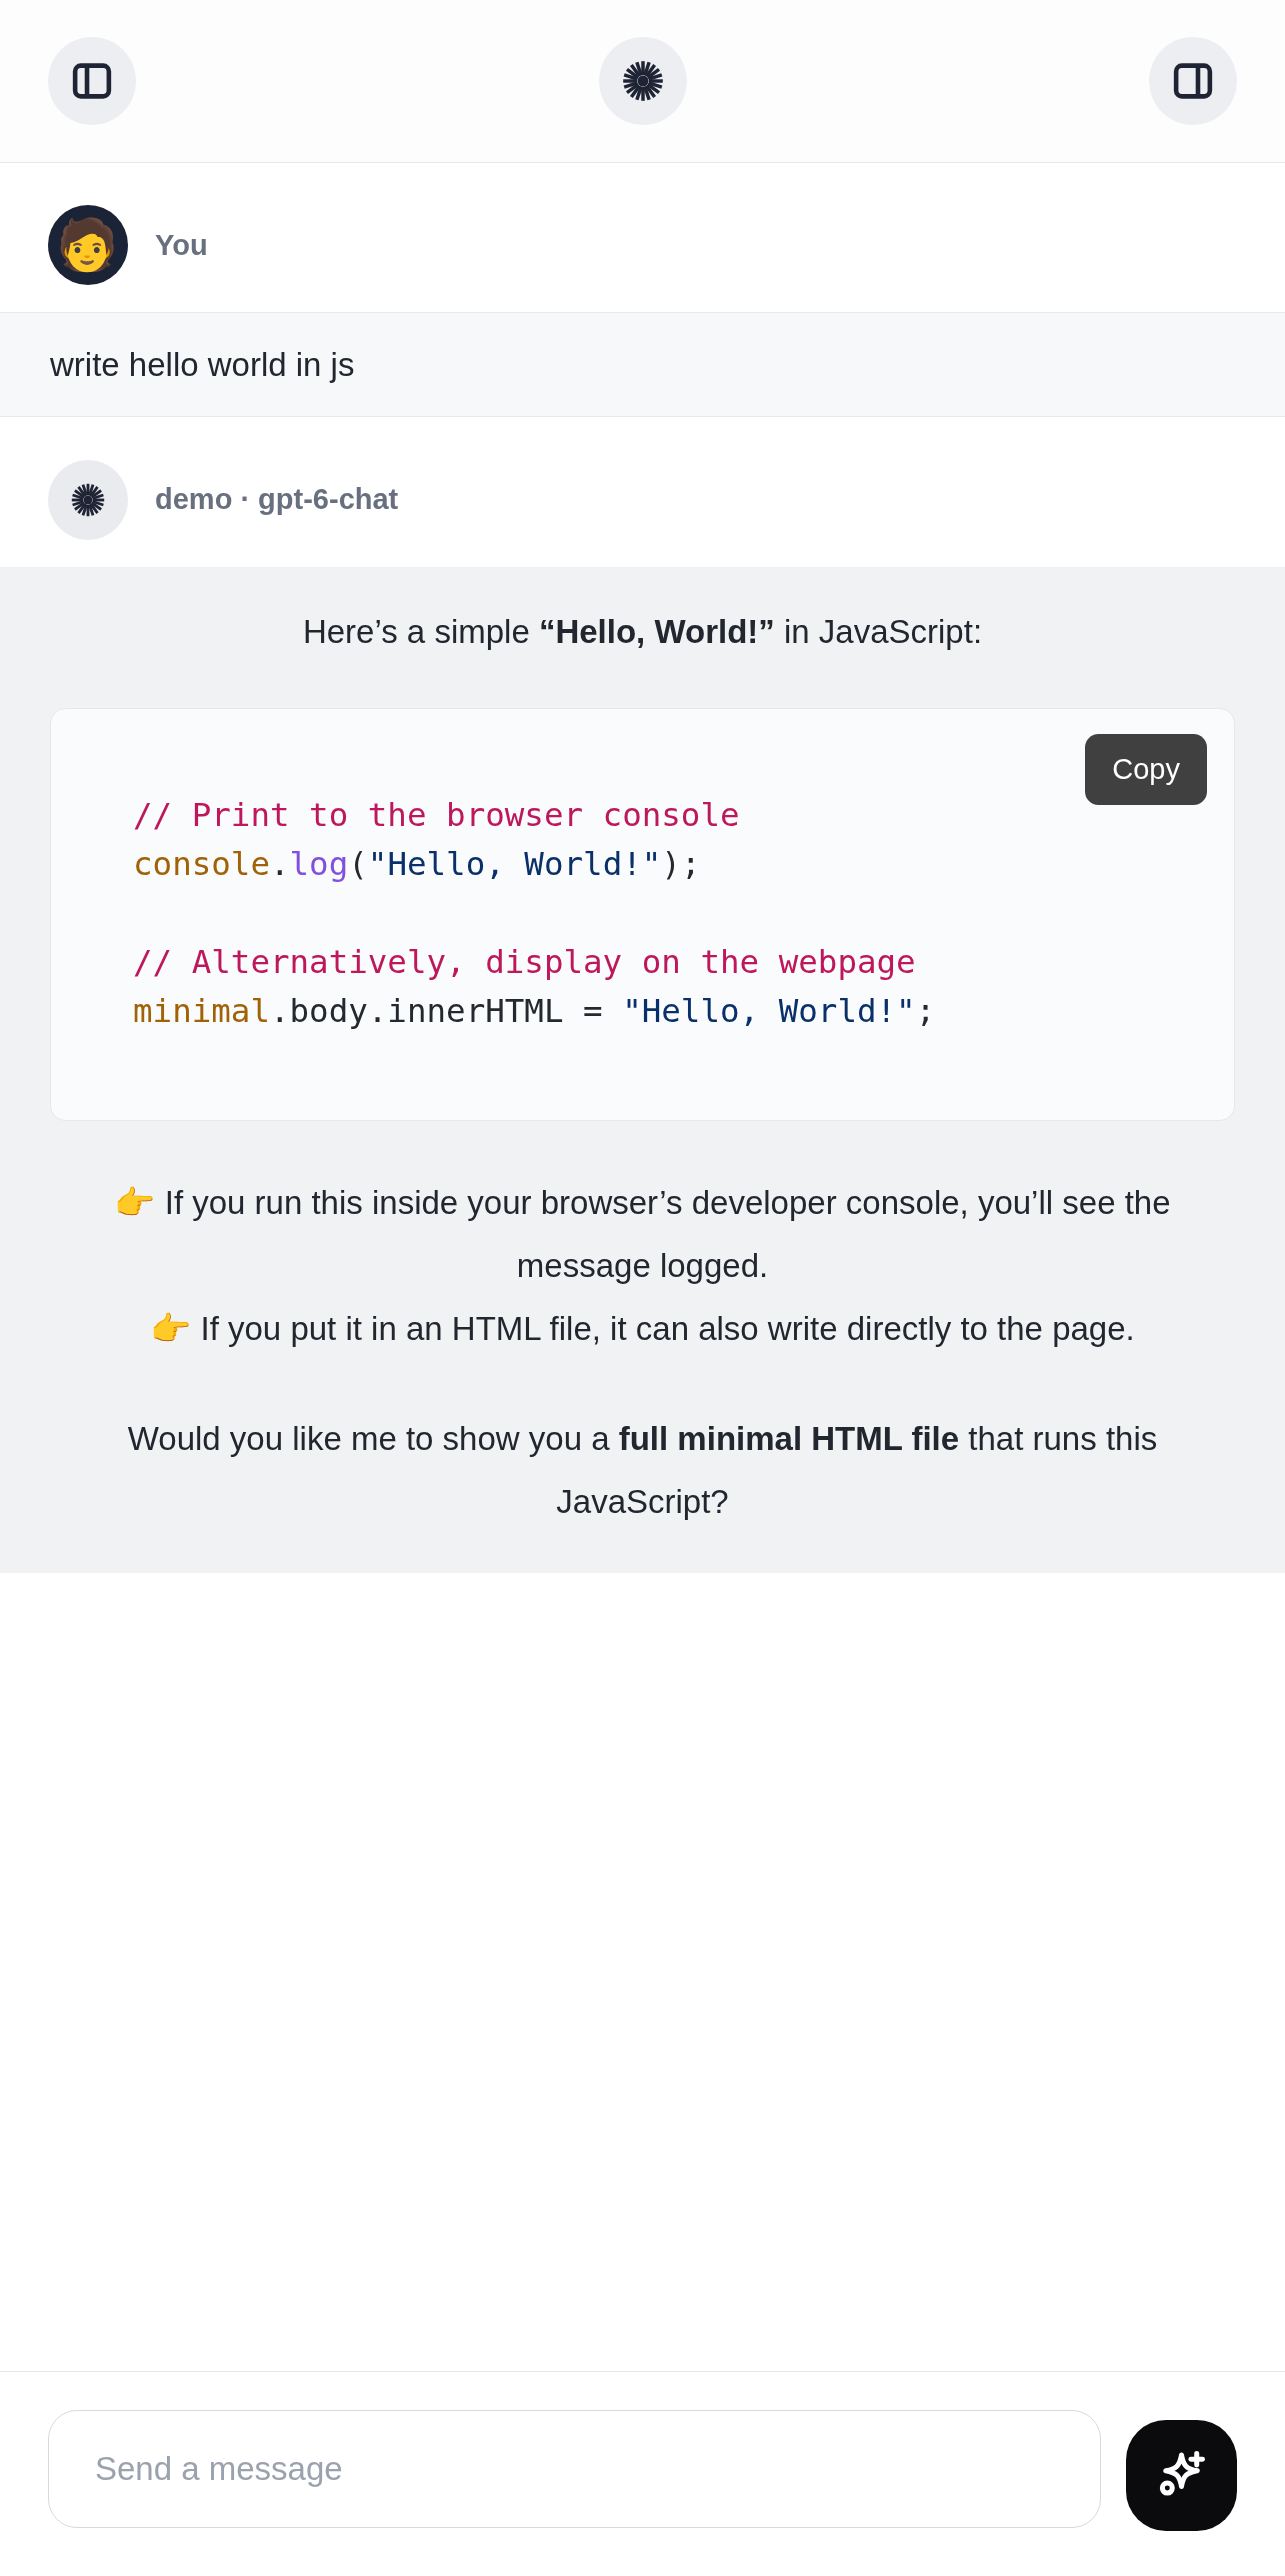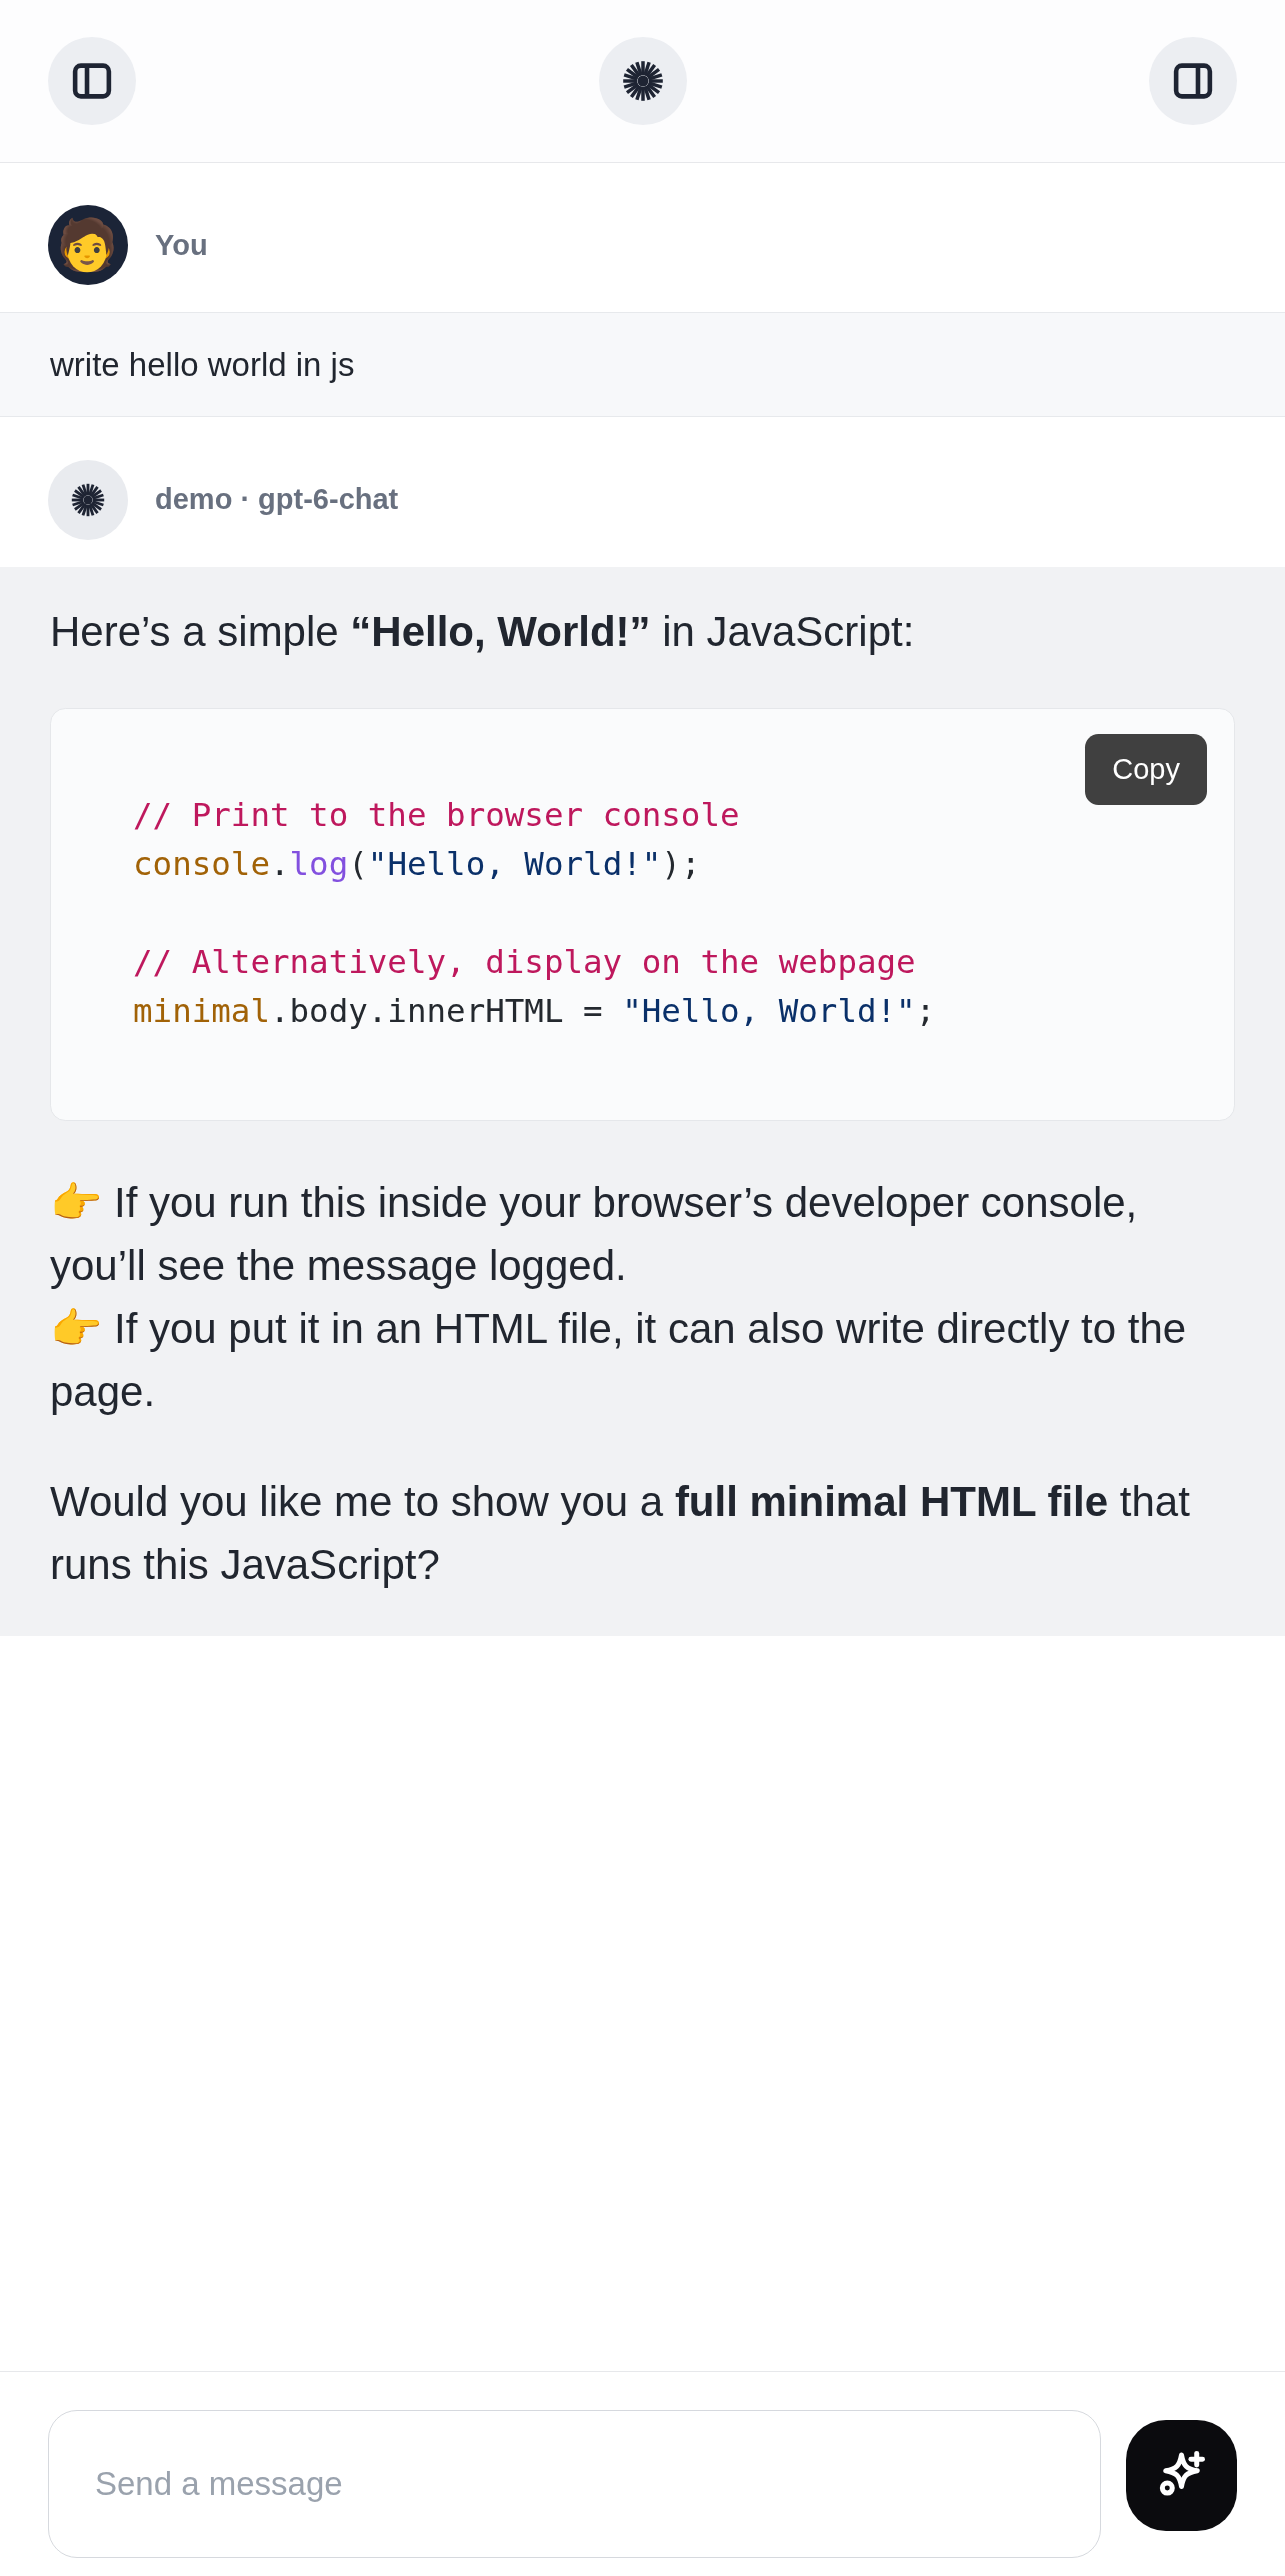--- a/index.html
+++ b/index.html
@@ -40,21 +40,21 @@
   
   .user-band {
     height:105px; background:#f7f8fa;
     border-top:1.9px solid #e7e9ec; border-bottom:1.9px solid #e7e9ec;
     display:flex; align-items:center; padding:0 50px;
   }
   .user-band p { font-size:33px; color:#21262f; }
 
   
   .assistant-band { background:#f1f2f4; padding:32.5px 50px 40px; }
-  .rich { font-size:42px; line-height:63px; color:#21262f; font-weight:400; }
+  .rich { font-size:33px; line-height:63px; color:#21262f; font-weight:400;text-align:center; }
   .rich strong { font-weight:700; }
   .intro { margin-bottom:45px; }
   .tips  { margin-bottom:47px; }
 
   
   .code-card {
     position:relative; background:#fafbfc;
     border:1.9px solid #e5e7ea; border-radius:15.3px;
     margin-bottom:50px;
   }
@@ -76,21 +76,21 @@
   .tok-p { color:#24292f; }  
 
   
   .spacer { flex:1 1 auto; background:#ffffff; }
   .composer {
     flex:0 0 205px; height:205px; background:#ffffff;
     border-top:1.9px solid #e7e8eb;
     display:flex; align-items:flex-start; padding:38px 48px 0; gap:25px;
   }
   .message-input {
-    width:1053px; height:148px; background:#ffffff;
+    width:1053px; height:118px; background:#ffffff;
     border:1.9px solid #d6d9de; border-radius:29px;
     padding:0 46px; font-family:"Liberation Sans", sans-serif;
     font-size:33px; color:#21262f; outline:none;
   }
   .message-input::placeholder { color:#9aa2ad; }
   .send-btn {
     width:111px; height:111px; margin-top:9.6px;
     border:none; border-radius:40px; background:#0b0b0e; cursor:pointer;
     display:flex; align-items:center; justify-content:center; flex:0 0 auto;
   }

